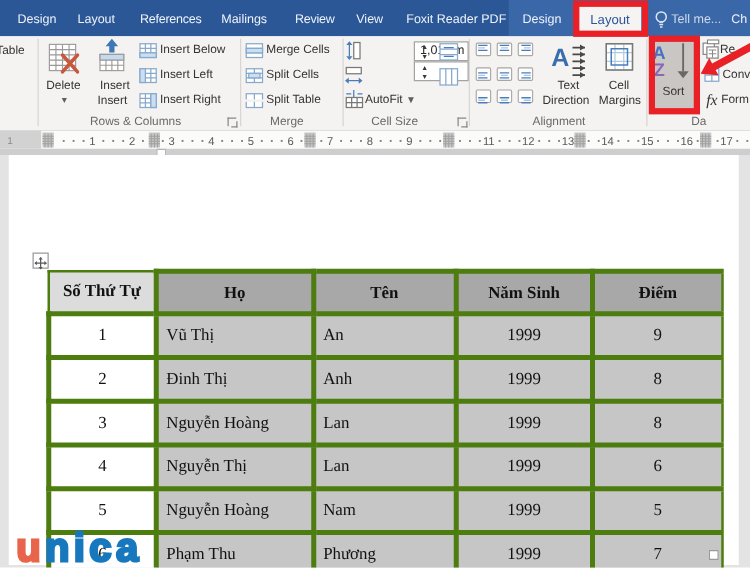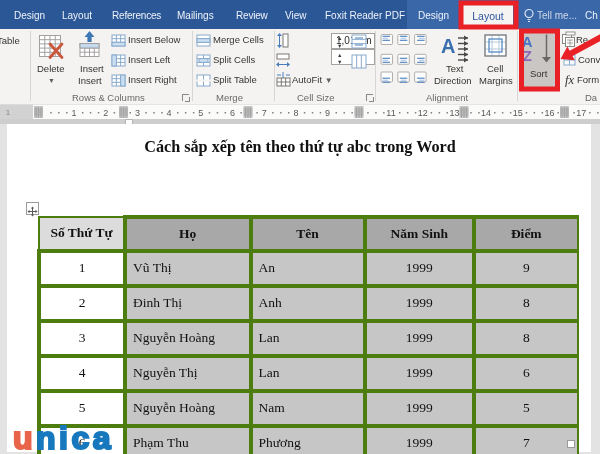--- a/index.html
+++ b/index.html
@@ -109,21 +109,21 @@
 
     <span class="btxt" style="left:576px;top:5px;">Re</span>
     <span class="btxt" style="left:578px;top:25px;">Conv</span>
     <span class="btxt" style="left:565px;top:44px;font-family:'Liberation Serif',serif;font-style:italic;font-size:12.5px;">fx</span>
     <span class="btxt" style="left:577px;top:45px;">Form</span>
 
     <span class="rlab" style="left:72px;">Rows &amp; Columns</span>
     <span class="rlab" style="left:216px;">Merge</span>
     <span class="rlab" style="left:297px;">Cell Size</span>
     <span class="rlab" style="left:426px;">Alignment</span>
-    <span class="rlab" style="left:585px;">Da</span>
+    <span class="rlab" style="left:553px;">Da</span>
     <div class="launcher" style="left:182px;top:65px;"></div>
     <div class="launcher" style="left:366px;top:65px;"></div>
 
     <svg id="ribicons" width="600" height="75" style="position:absolute;left:0;top:0">
 <g stroke="#9b9997" stroke-width="0.9" fill="none">
           <rect x="39.5" y="6.5" width="21" height="21" fill="#fff"></rect>
           <line x1="44.75" y1="6.5" x2="44.75" y2="27.5"></line>
           <line x1="50.0" y1="6.5" x2="50.0" y2="27.5"></line>
           <line x1="55.25" y1="6.5" x2="55.25" y2="27.5"></line>
           <line x1="39.5" y1="10.7" x2="60.5" y2="10.7"></line>
@@ -383,21 +383,20 @@
 <g>
             <rect x="560.0" y="2" width="9" height="12" fill="#c6c6c6"></rect>
             <path d="M560.0 5 h9 M560.0 7 h9 M560.0 9 h9 M560.0 11 h9 M562.0 3 v11 M564.5 3 v11 M567.0 3 v11" stroke="#a0a0a0" stroke-width="0.8"></path>
           </g>
 </g>
     </svg>
     <div class="abs" style="left:125px;top:15px;width:6px;height:4px;background:#fdfdfd;border:1px solid #b5b5b5;"></div>
   </div>
 
   <div id="page"></div>
-  <div id="doctitle">Cách sắp xếp tên theo thứ tự abc trong Word</div>
 
   <div class="abs" style="left:26px;top:202px;width:11px;height:11px;background:#fff;border:1px solid #9a9a9a;">
     <svg width="11" height="11">
         <g stroke="#5a5a5a" stroke-width="1">
       <line x1="5.5" y1="1" x2="5.5" y2="10"></line>
           <line x1="1" y1="5.5" x2="10" y2="5.5"></line>
       <path d="M5.5 0.5 L3.8 2.5 H7.2 Z M5.5 10.5 L3.8 8.5 H7.2 Z M0.5 5.5 L2.5 3.8 V7.2 Z M10.5 5.5 L8.5 3.8 V7.2 Z" fill="#5a5a5a" stroke="none"></path>
     </g>
       </svg>
   </div>

